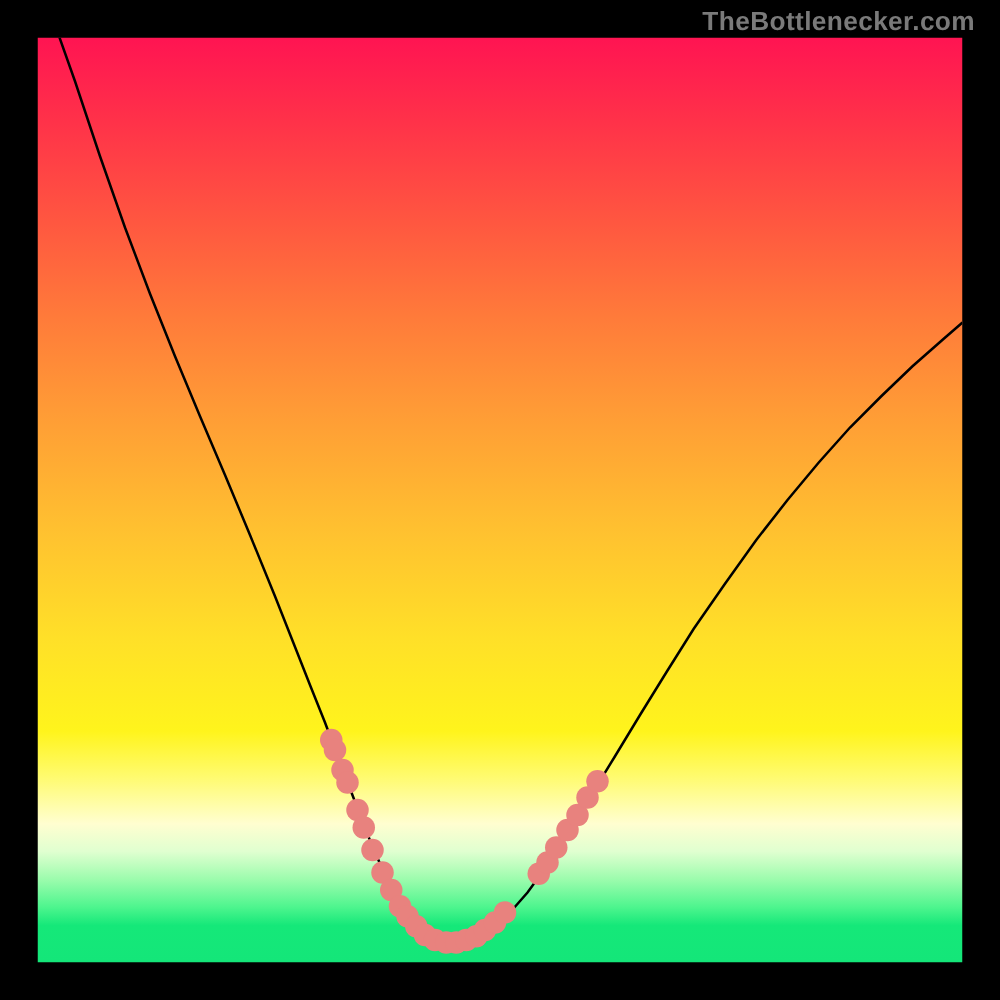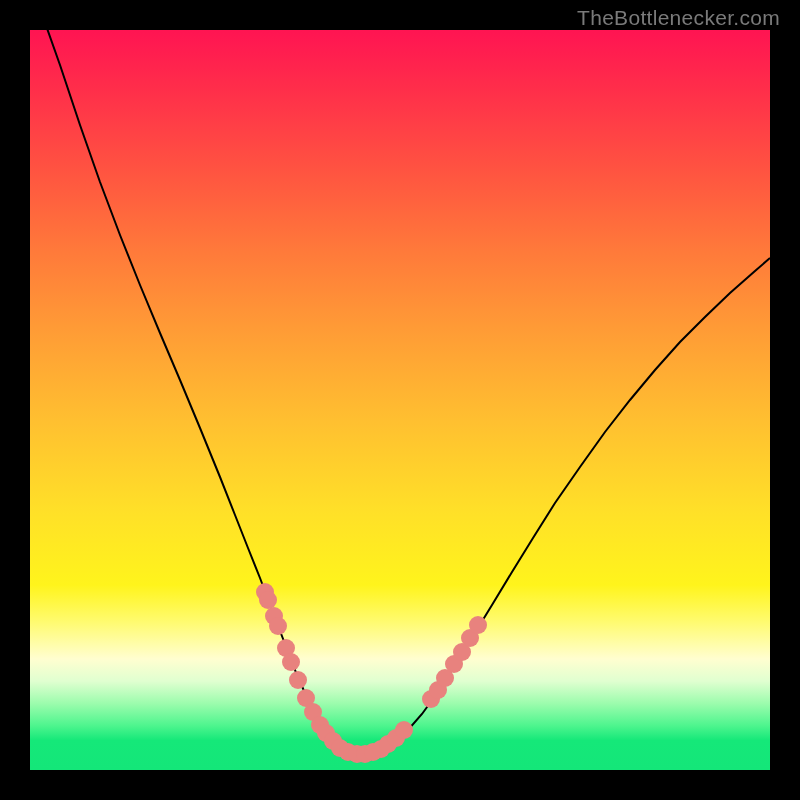--- a/index.html
+++ b/index.html
@@ -9,21 +9,21 @@
       background: #000;
       position: relative;
       font-family: Arial, sans-serif;
     }
     .watermark {
       position: absolute;
       top: 6px;
       right: 20px;
       color: #7a7a7a;
       font-size: 21px;
-      font-weight: 400;
+      font-weight: 700;
       letter-spacing: 0.3px;
       z-index: 10;
     }
     .plot-area {
       position: absolute;
       left: 30px;
       top: 30px;
       width: 740px;
       height: 740px;
       overflow: hidden;

